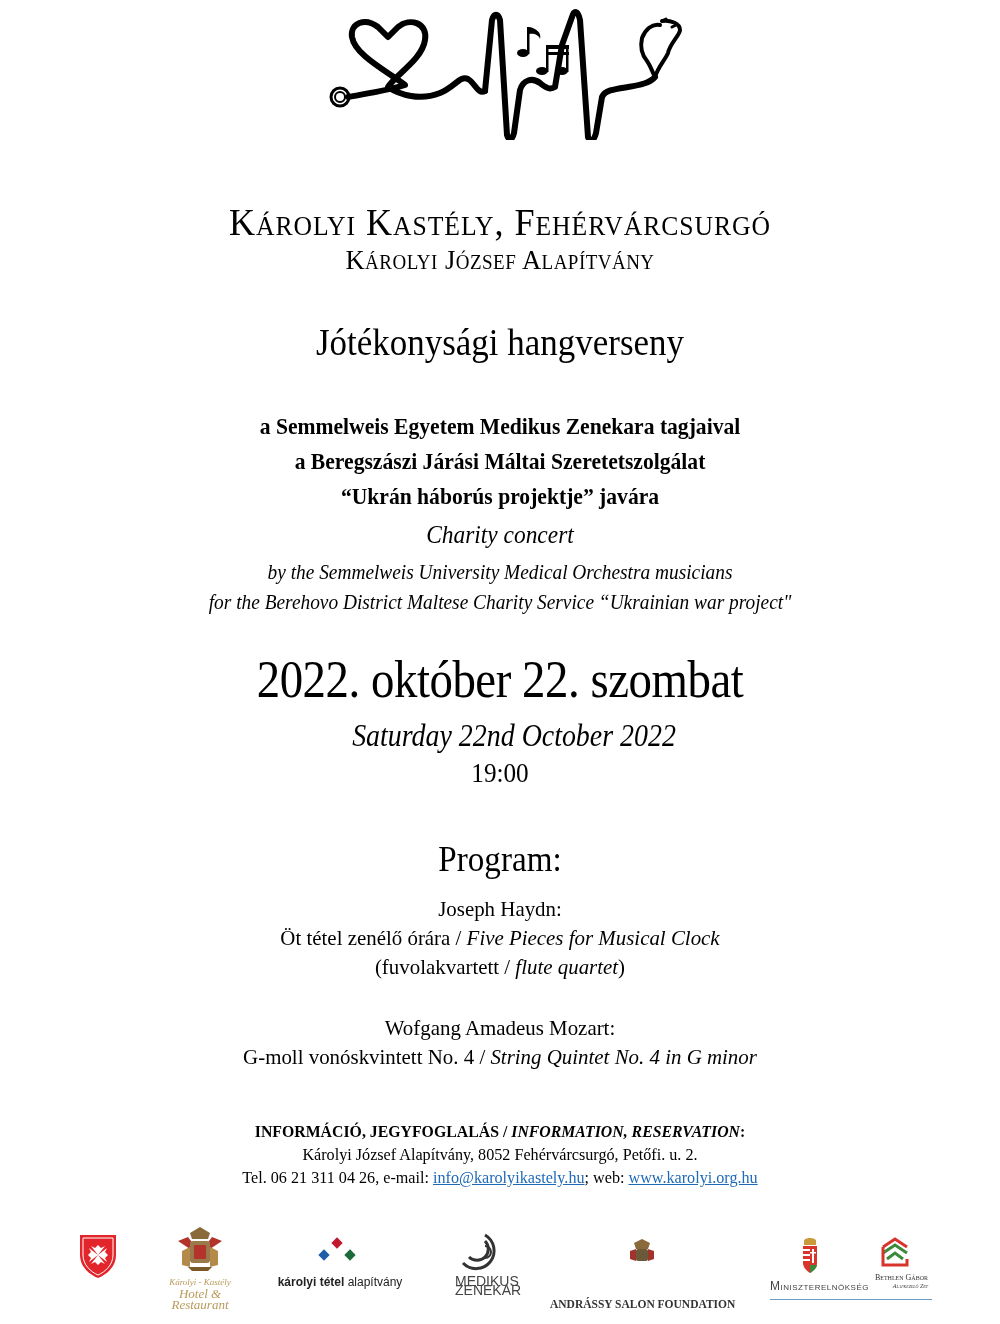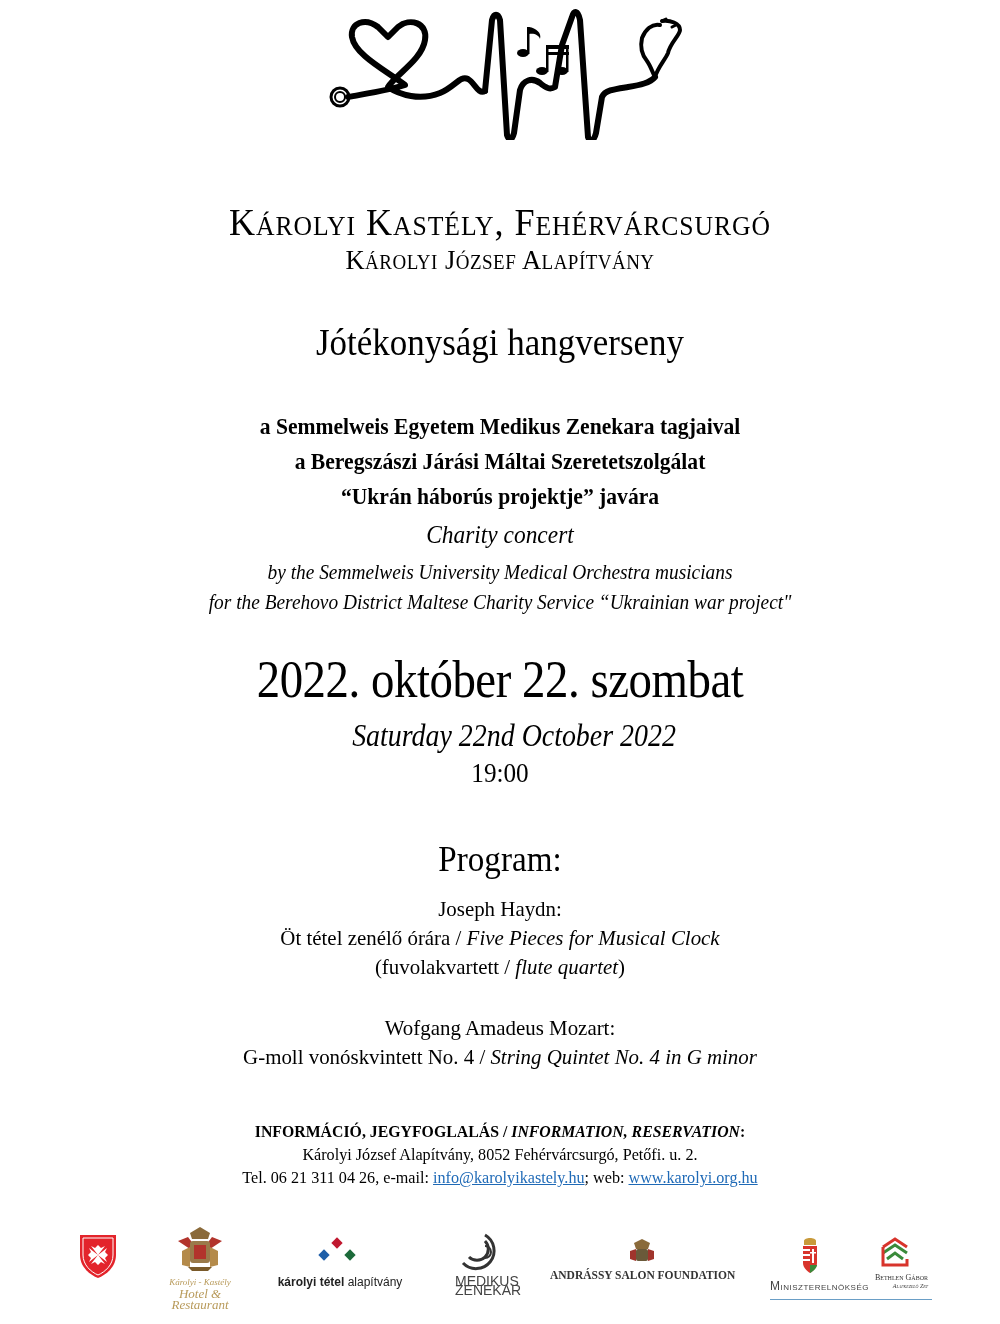--- a/index.html
+++ b/index.html
@@ -160,21 +160,21 @@
       <div>ZENEKAR</div>
     </div>
   </div>
 
   <div class="logo" style="left:550px; top:14px; width:185px; height:50px;">
     <svg width="185" height="26" viewBox="0 0 185 26">
       <path d="M84 4 L92 0 L100 4 L98 10 L86 10 Z" fill="#8a6a3a"></path>
       <rect x="86" y="10" width="12" height="12" rx="2" fill="#6a5a3a"></rect>
       <path d="M80 12 L86 10 L86 22 L80 20 Z M104 12 L98 10 L98 22 L104 20 Z" fill="#a0342c"></path>
     </svg>
-    <div style="font-family:'Liberation Serif',serif; font-weight:bold; font-size:11.5px; color:#333; text-align:center; white-space:nowrap;">ANDRÁSSY SALON FOUNDATION</div>
+    <div style="font-family:'Liberation Serif',serif; font-weight:bold; font-size:11.5px; color:#333; text-align:center; white-space:nowrap;margin-top:29px;">ANDRÁSSY SALON FOUNDATION</div>
   </div>
 
   <div class="logo" style="left:770px; top:12px; width:80px; height:50px;">
     <svg width="80" height="38" viewBox="0 0 80 38">
       <path d="M34 4 C34 0, 46 0, 46 4 L46 8 L34 8 Z" fill="#c89a3a"></path>
       <path d="M33 9 H47 V26 C47 32, 40 36, 40 36 C40 36, 33 32, 33 26 Z" fill="#d8342c"></path>
       <rect x="33" y="12" width="7" height="2" fill="#fff"></rect>
       <rect x="33" y="17" width="7" height="2" fill="#fff"></rect>
       <rect x="33" y="22" width="7" height="2" fill="#fff"></rect>
       <rect x="42" y="12" width="2" height="14" fill="#fff"></rect>

